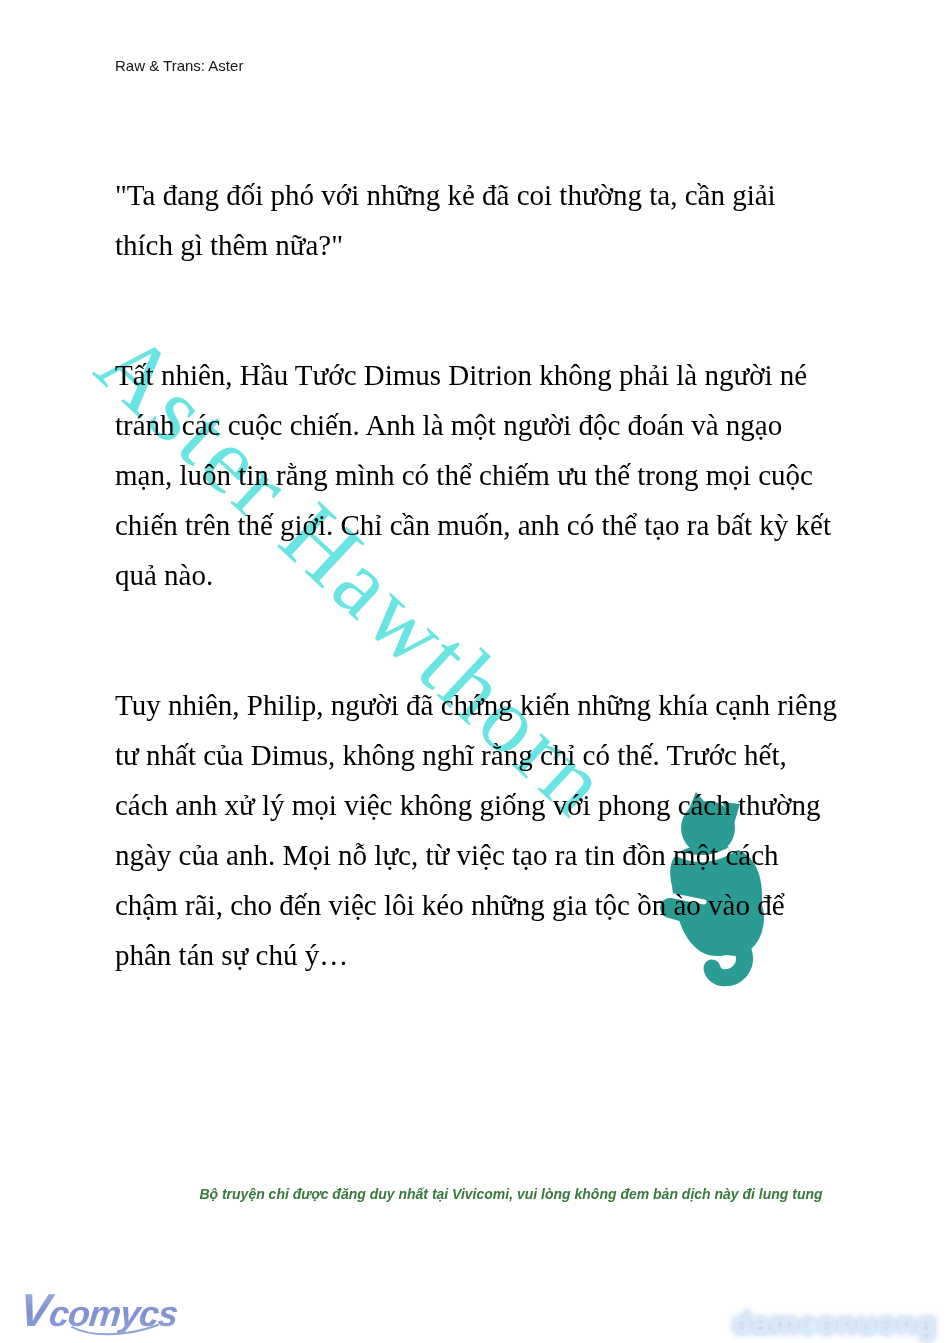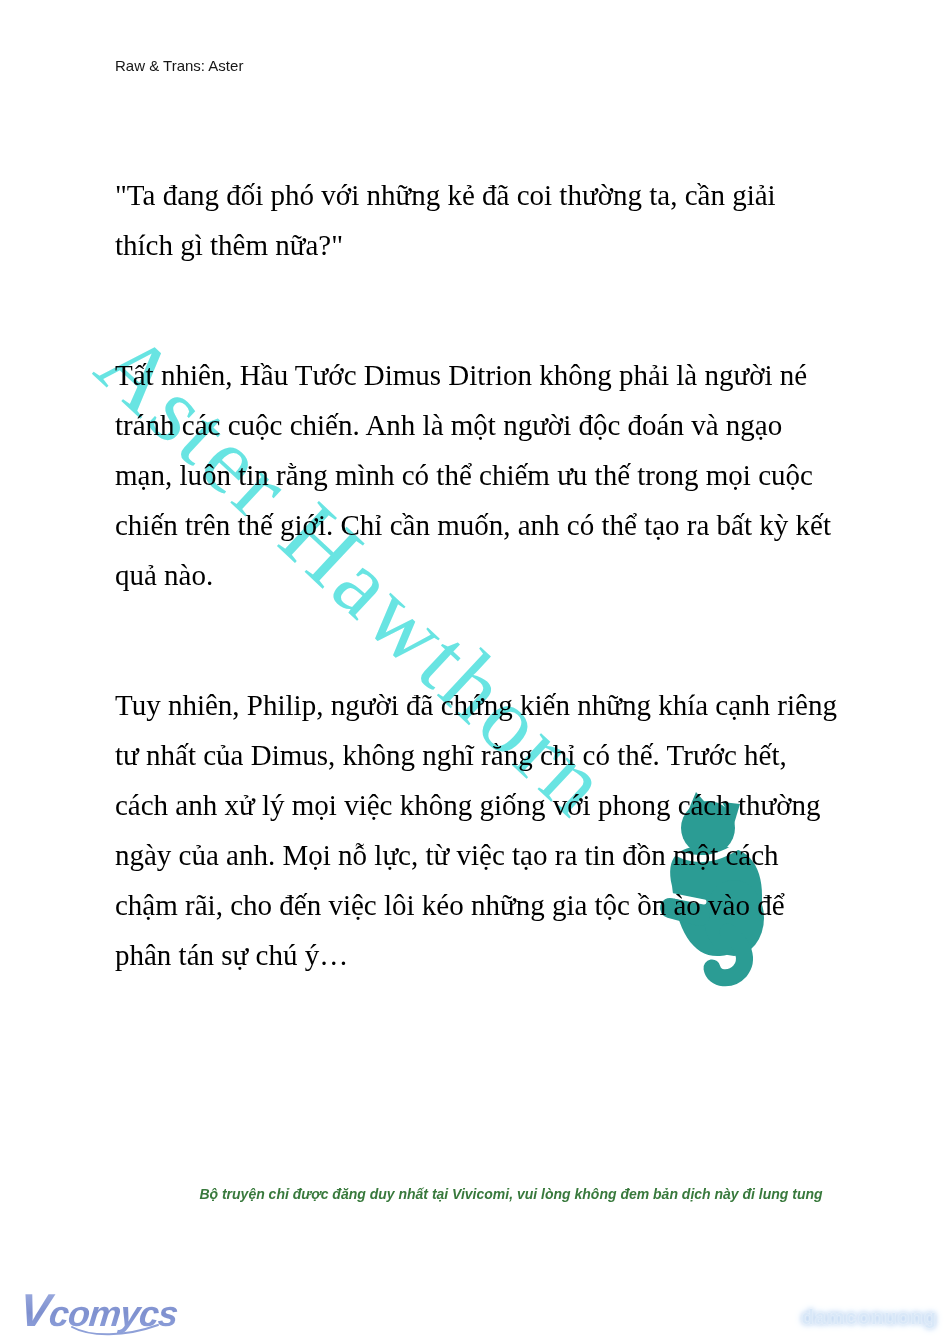--- a/index.html
+++ b/index.html
@@ -94,21 +94,21 @@
     top: 1323px;
     z-index: 3;
   }
   .damconuong-logo {
     position: absolute;
     right: 13px;
     top: 1306px;
     z-index: 3;
     font-family: "Liberation Sans", sans-serif;
     font-weight: bold;
-    font-size: 20px;
+    font-size: 31px;
     letter-spacing: 1px;
     color: #d9e8f8;
     text-shadow: 0 0 2px #ffffff, 0 0 5px #a9c8ee, 0 0 8px #bcd6f2;
   }
 </style>
 </head>
 <body>
 
 <div class="page">
 

